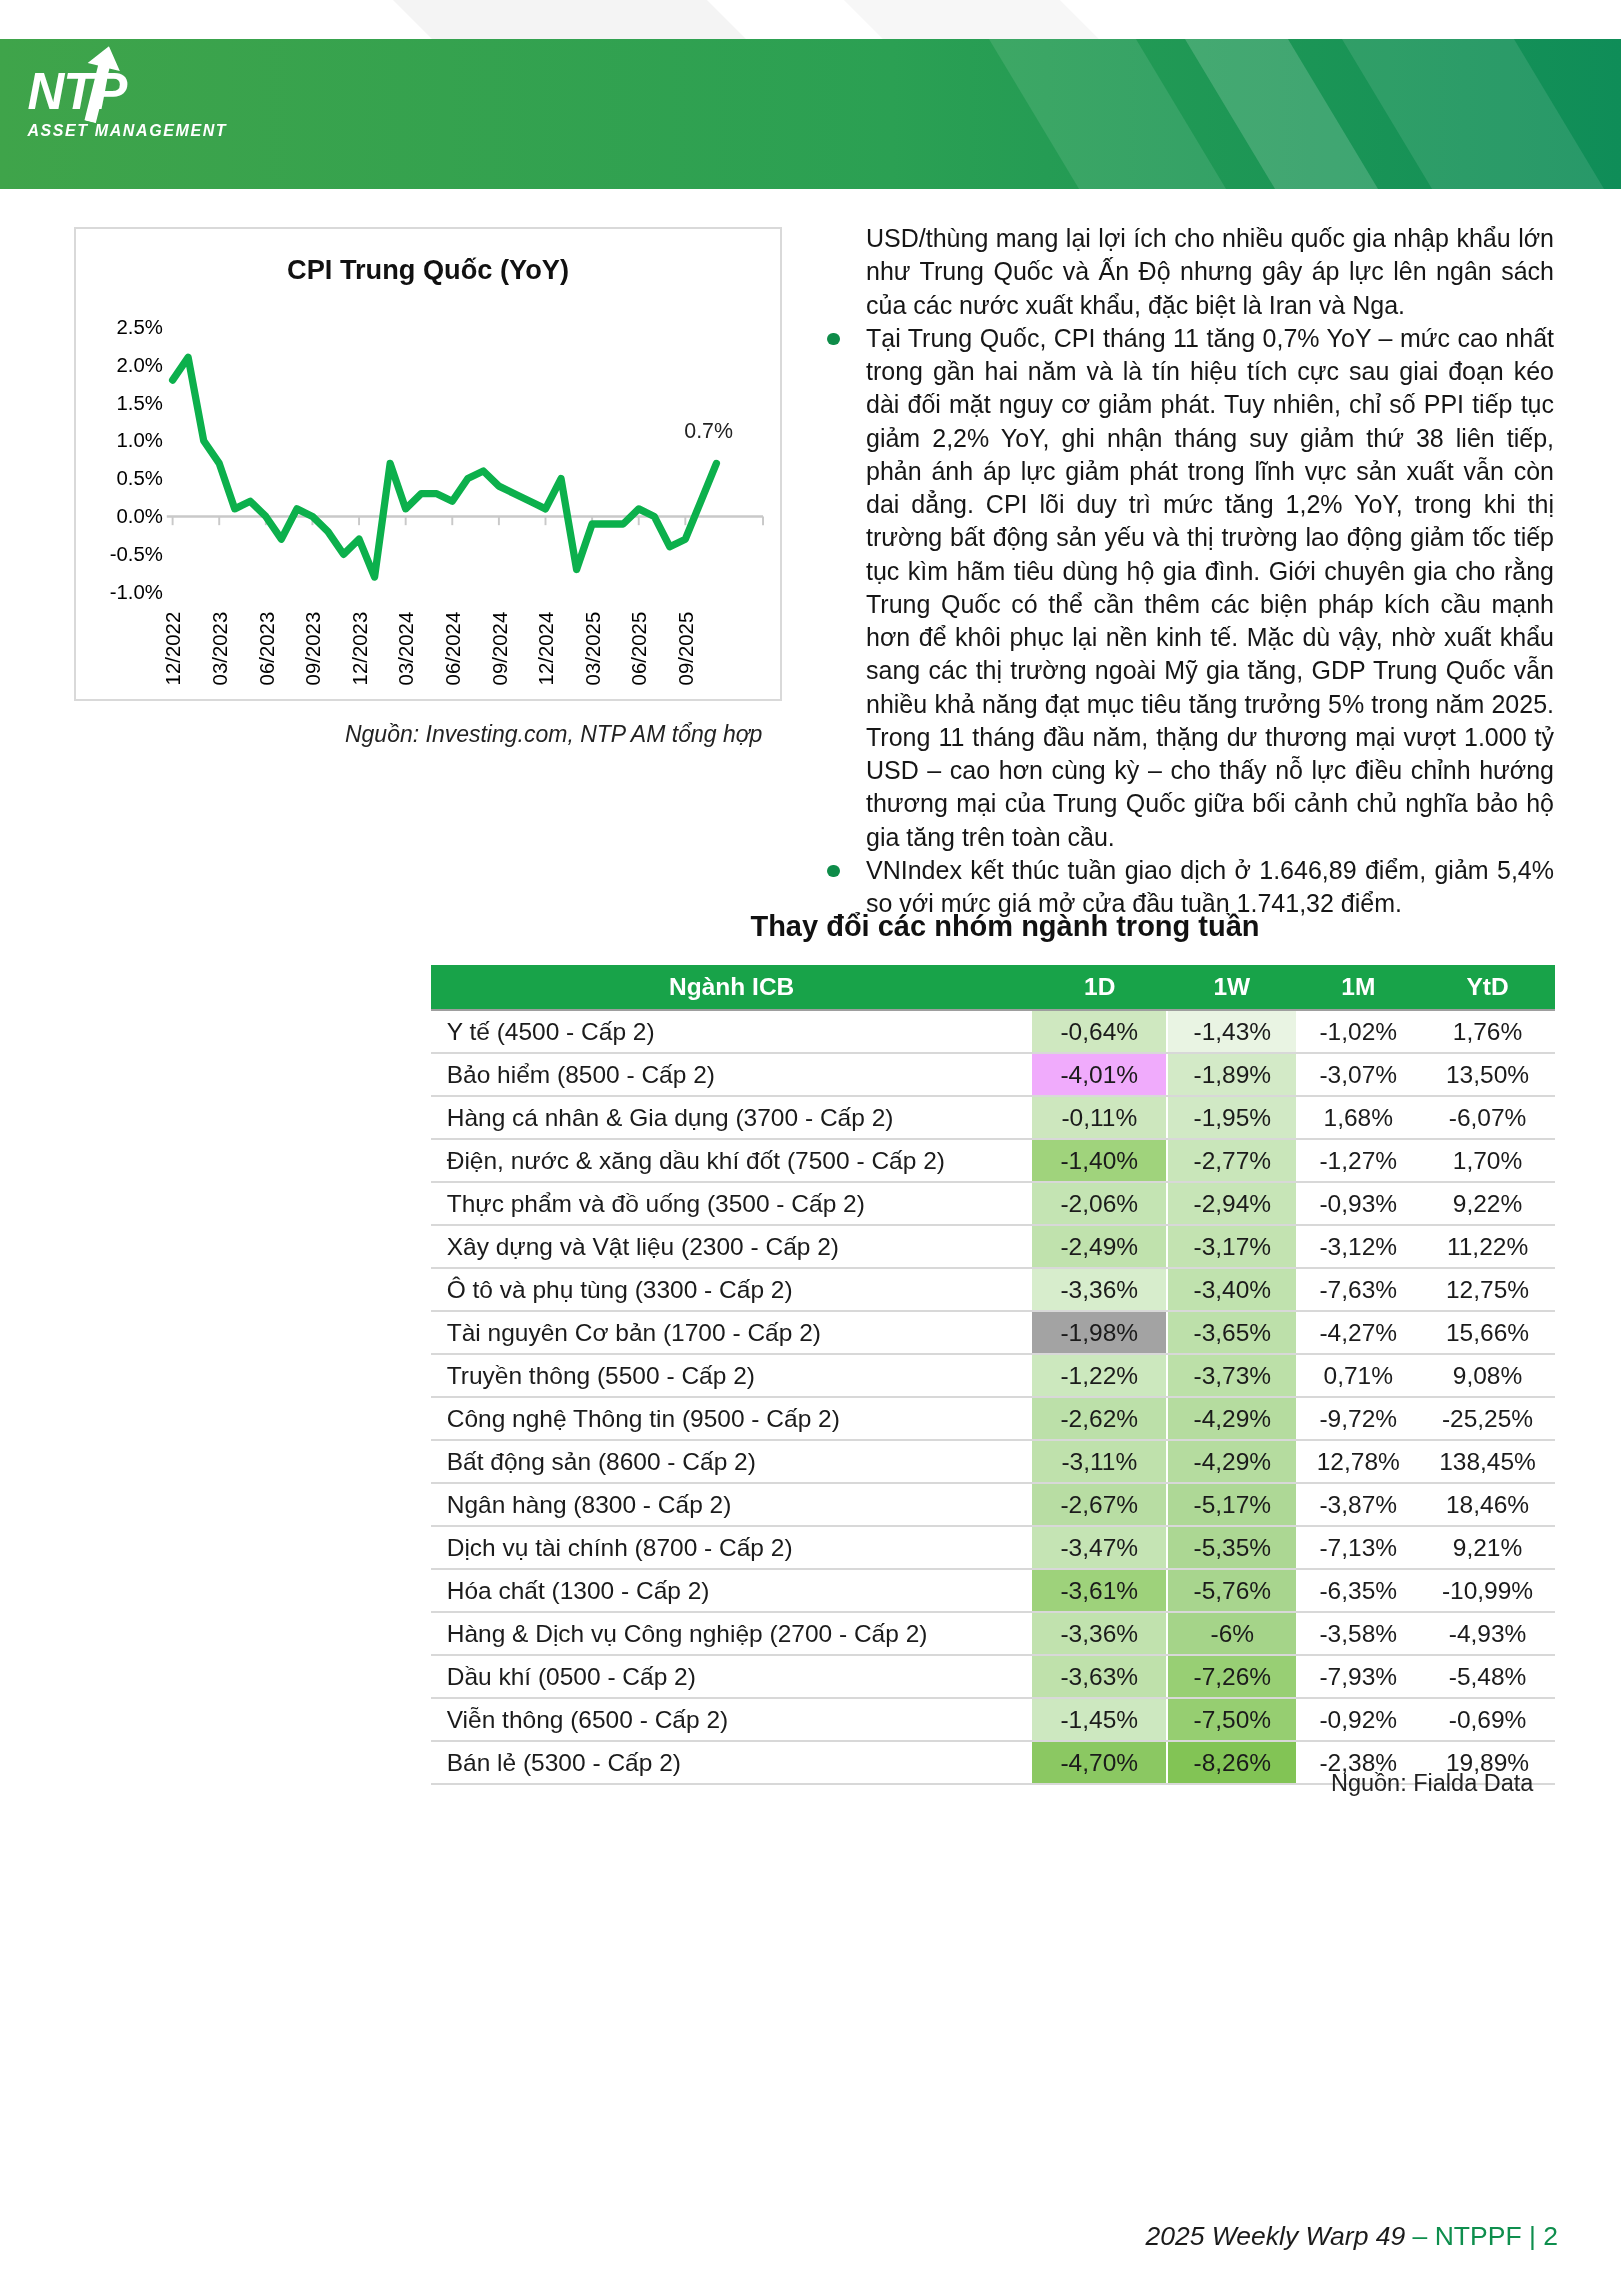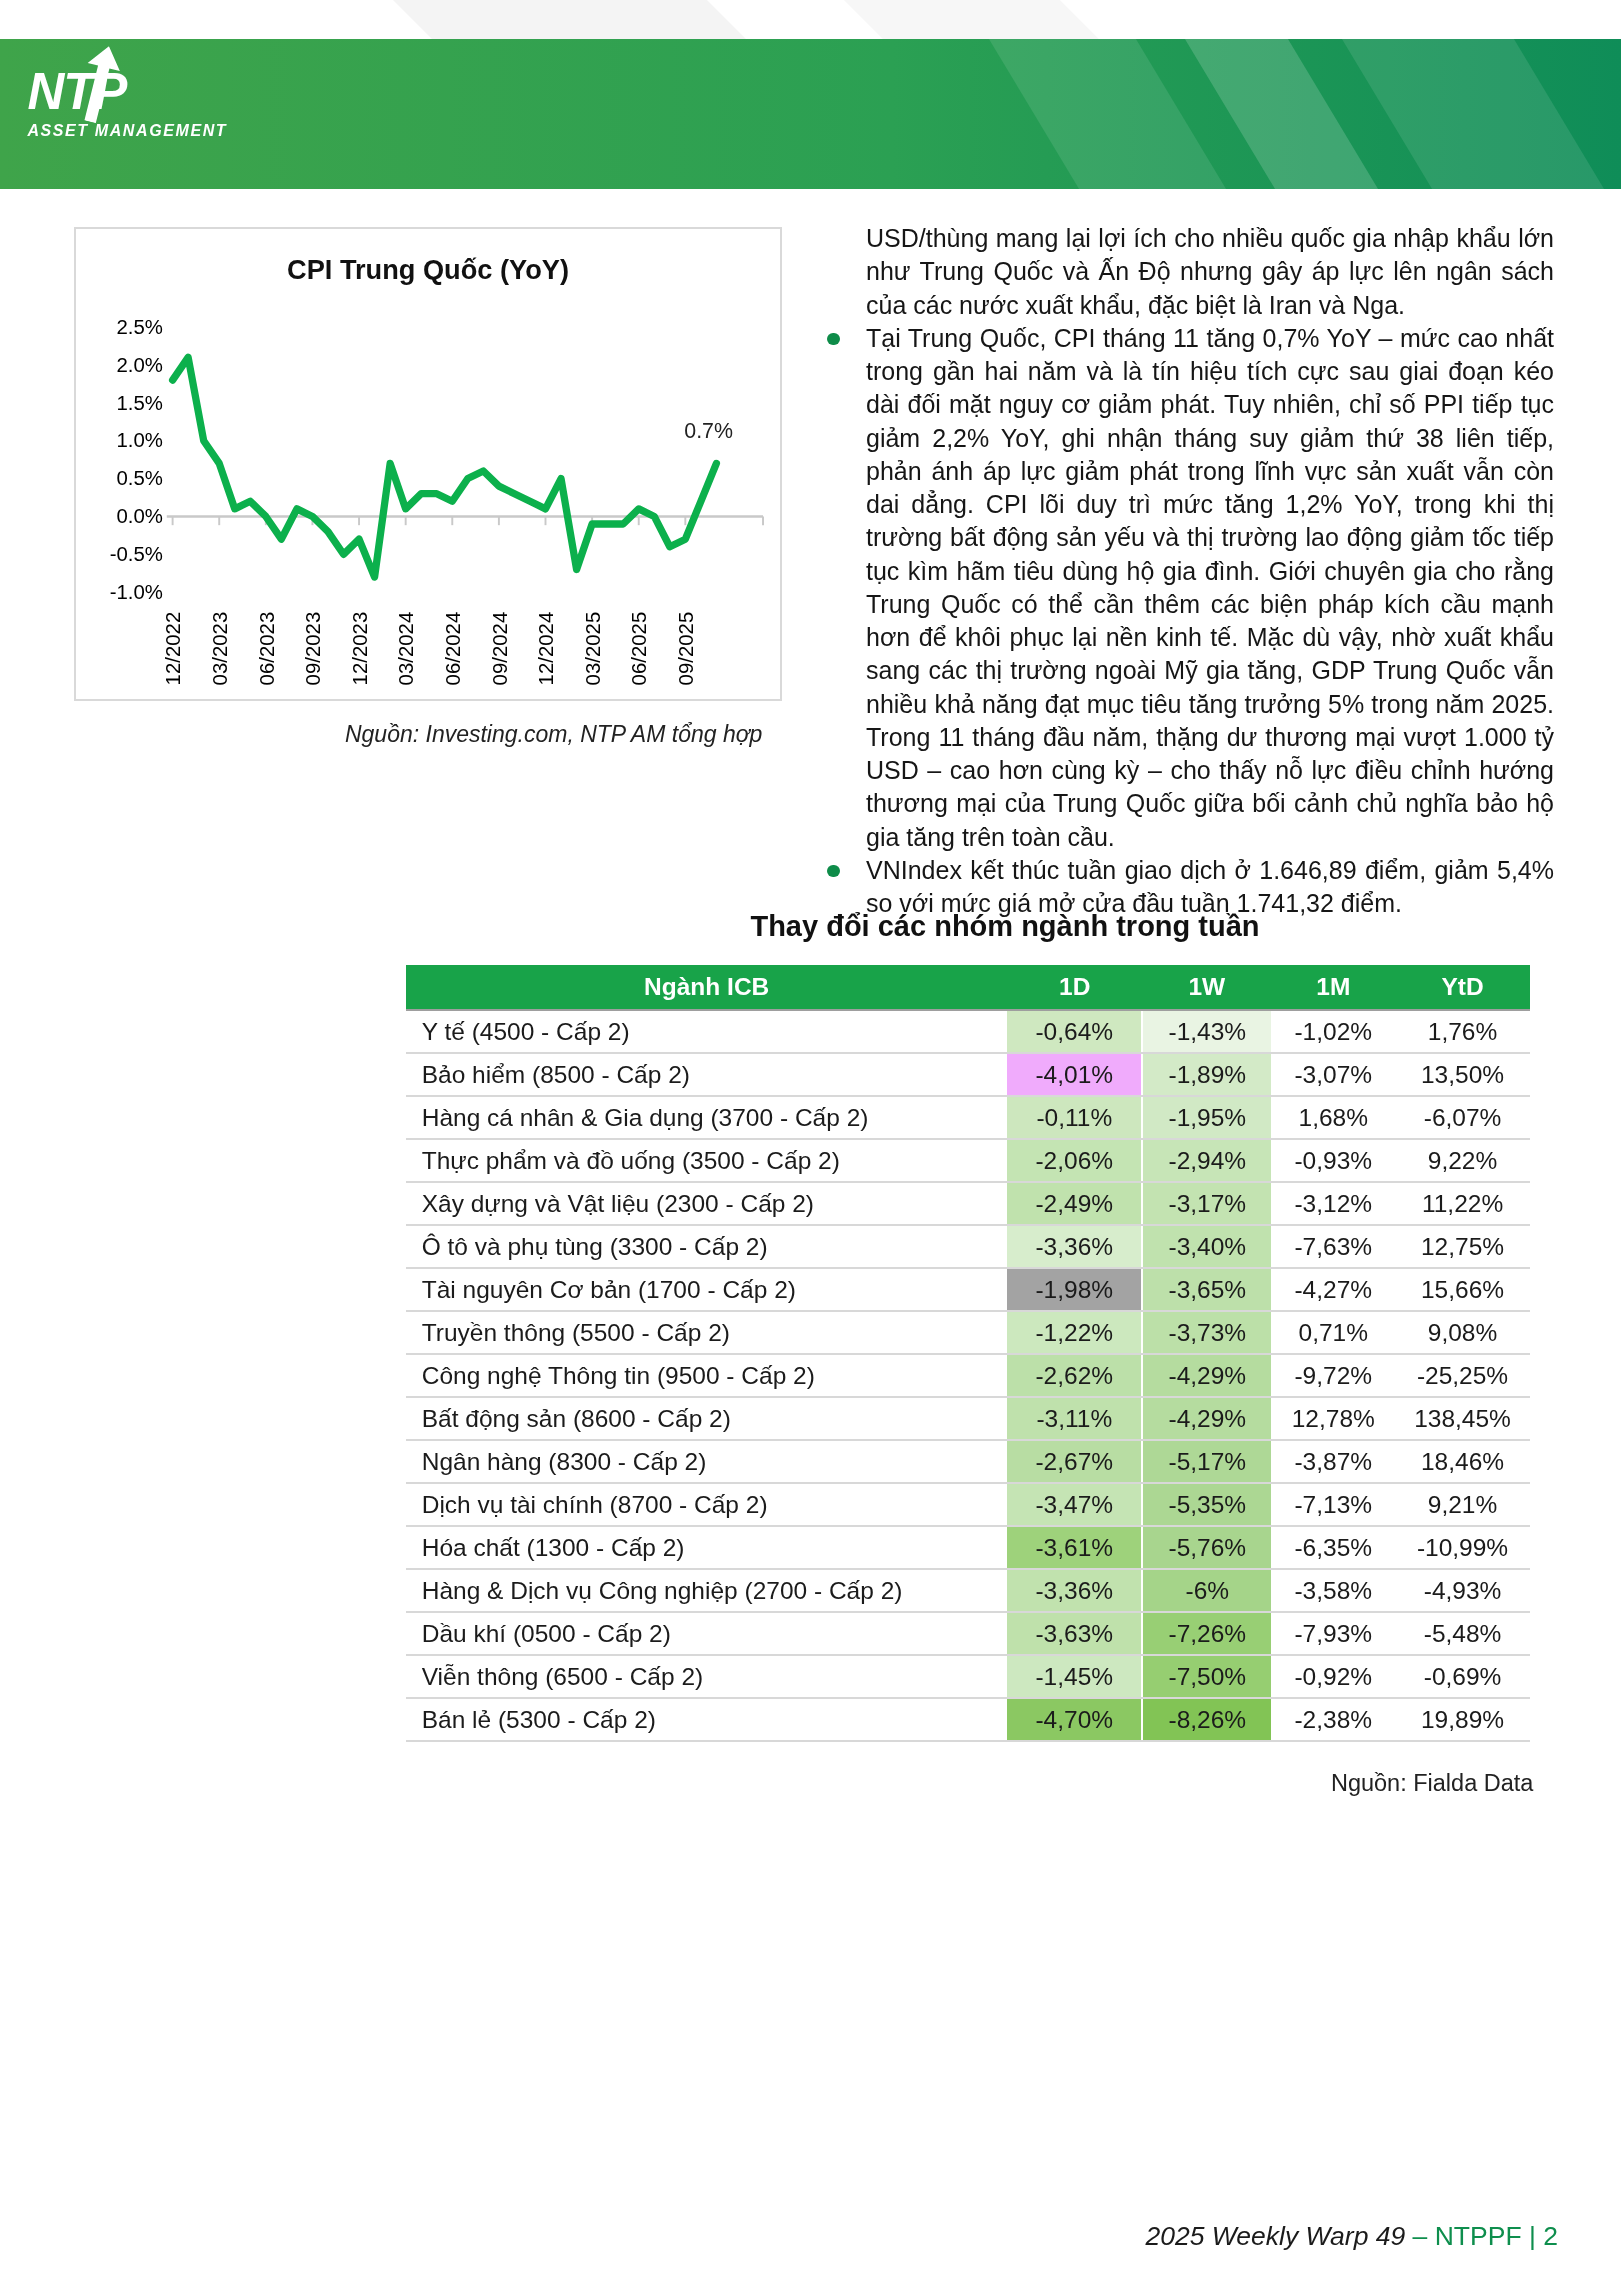--- a/index.html
+++ b/index.html
@@ -37,21 +37,21 @@
               text-align:justify;color:#161616;}
   .commentary p, .commentary li{margin:0 0 0 45px;padding:0;}
   .commentary ul{list-style:none;margin:0;padding:0;}
   .commentary li{position:relative;}
   .commentary li::before{content:"";position:absolute;left:-39px;top:10.8px;width:12.7px;height:12.7px;
               border-radius:50%;background:#0e8c49;}
 
   
   .table-title{position:absolute;left:431px;top:898px;width:1124px;margin:12px;text-align:center;
                font-size:29px;font-weight:bold;color:#111;}
-  .sector-table{position:absolute;left:406px;top:965px;width:1124px;border-collapse:collapse;
+  .sector-table{position:absolute;left:431px;top:965px;width:1124px;border-collapse:collapse;
                 font-size:24.5px;color:#1b1b1b;}
   .sector-table th{background:#18a349;color:#fff;font-weight:bold;height:44px;padding:0;
                    border-bottom:2px solid #9e9e9e;}
   .sector-table td{height:41px;padding:0;border-bottom:2px solid #d8d8d8;text-align:center;}
   .sector-table td.name{text-align:left;padding-left:15.7px;}
   .sector-table td.w1{border-left:2.9px solid #ffffff;}
   .table-source{position:absolute;left:431px;top:1770px;width:1124px;text-align:right;
                 padding-right:21.6px;box-sizing:border-box;font-size:23.5px;color:#222;}
 
   
@@ -168,20 +168,27 @@
           <td class="ytd">13,50%</td>
         </tr>
         <tr>
           <td class="name">Hàng cá nhân &amp; Gia dụng (3700 - Cấp 2)</td>
           <td class="d1" style="background: rgb(205, 231, 190);">-0,11%</td>
           <td class="w1" style="background: rgb(209, 233, 197);">-1,95%</td>
           <td class="m1">1,68%</td>
           <td class="ytd">-6,07%</td>
         </tr>
         <tr>
+          <td class="name">Điện, nước &amp; xăng dầu khí đốt (7500 - Cấp 2)</td>
+          <td class="d1" style="background: rgb(160, 211, 124);">-1,40%</td>
+          <td class="w1" style="background: rgb(201, 230, 186);">-2,77%</td>
+          <td class="m1">-1,27%</td>
+          <td class="ytd">1,70%</td>
+        </tr>
+        <tr>
           <td class="name">Thực phẩm và đồ uống (3500 - Cấp 2)</td>
           <td class="d1" style="background: rgb(196, 228, 179);">-2,06%</td>
           <td class="w1" style="background: rgb(199, 229, 183);">-2,94%</td>
           <td class="m1">-0,93%</td>
           <td class="ytd">9,22%</td>
         </tr>
         <tr>
           <td class="name">Xây dựng và Vật liệu (2300 - Cấp 2)</td>
           <td class="d1" style="background: rgb(192, 226, 173);">-2,49%</td>
           <td class="w1" style="background: rgb(195, 227, 177);">-3,17%</td>

